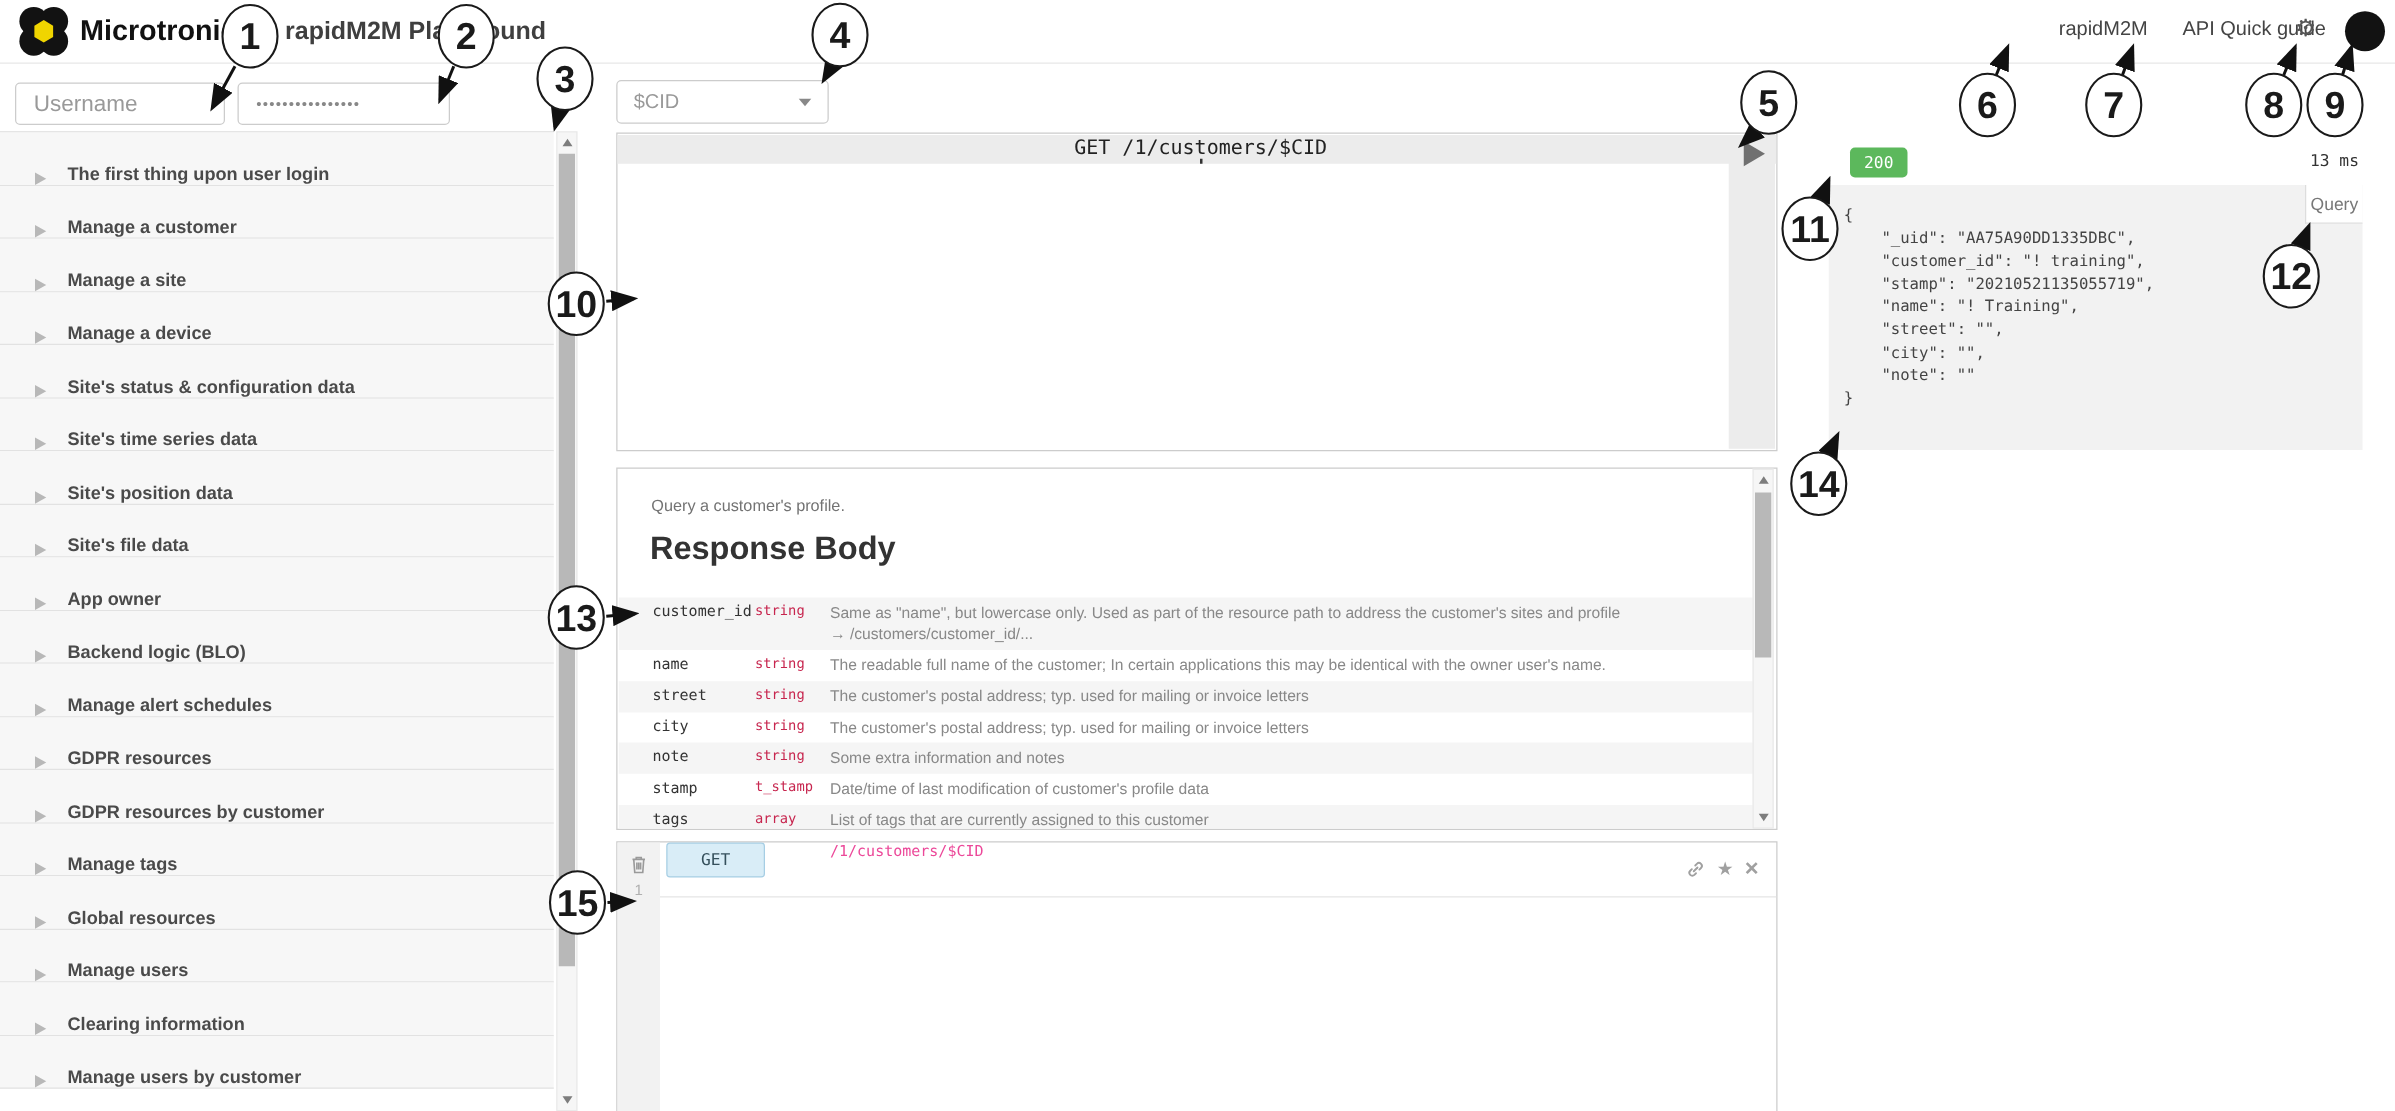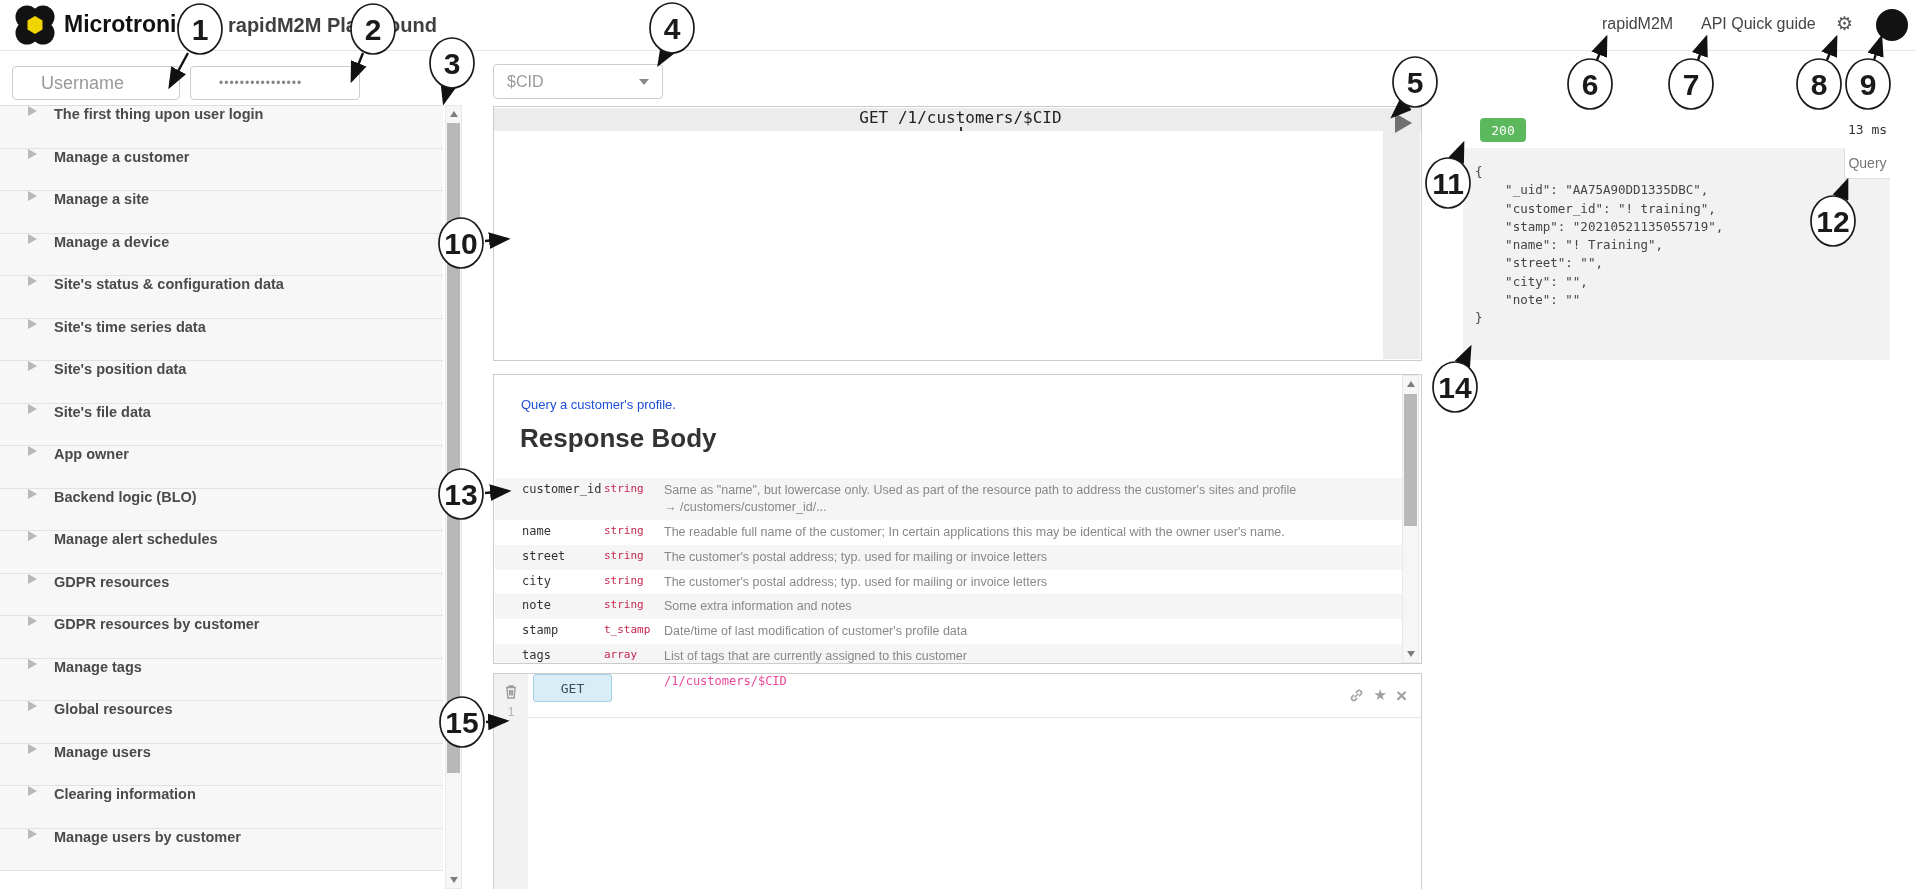--- a/index.html
+++ b/index.html
@@ -5,40 +5,40 @@
   html,body{margin:0;padding:0;background:#fff;}
   #app{position:relative;width:1916px;height:889px;overflow:hidden;background:#fff;
        font-family:"Liberation Sans",sans-serif;color:#333;}
 
   
   .header{position:absolute;left:0;top:0;width:1916px;height:50px;background:#fff;
           border-bottom:1px solid #e7e7e7;}
   .logo{position:absolute;left:14px;top:4px;width:42px;height:42px;}
   .brand{position:absolute;left:64px;top:11px;font-size:23px;font-weight:700;color:#111;}
   .app-title{position:absolute;left:228px;top:14px;font-size:20px;font-weight:700;color:#3f3f3f;}
-  .nav-link{position:absolute;top:15px;font-size:16px;color:#444;cursor:pointer;white-space:nowrap;}
+  .nav-link{position:absolute;top:15px;font-size:16px;color:#444;cursor:pointer;white-space:nowrap;margin-left:45px;}
   .nav-rapidm2m{left:1602px;}
   .nav-guide{left:1701px;}
   .gear{position:absolute;left:1836px;top:12px;font-family:"DejaVu Sans",sans-serif;
         font-size:19px;color:#555;cursor:pointer;}
   .avatar{position:absolute;left:1876px;top:9px;width:32px;height:32px;border-radius:50%;
           background:#121212;cursor:pointer;}
 
   
   .inp{position:absolute;top:66px;height:34px;border:1px solid #ccc;border-radius:4px;
-       box-sizing:border-box;padding:0 28px;font-family:"Liberation Sans",sans-serif;
+       box-sizing:border-box;padding:0 14px;font-family:"Liberation Sans",sans-serif;
        font-size:18px;color:#555;background:#fff;outline:none;}
   .inp::placeholder{color:#999;}
   .inp-user{left:12px;width:168px;}
   .inp-pass{left:190px;width:170px;font-size:12px;letter-spacing:1px;color:#888;}
 
   
   .sidebar{position:absolute;left:0;top:105px;width:443px;border-top:1px solid #ddd;}
   .side-item{height:42.5px;background:#f7f7f7;border-bottom:1px solid #e2e2e2;display:flex;
-             align-items:flex-start;padding-left:28px;box-sizing:border-box;cursor:pointer;}
+             align-items:flex-end;padding-left:28px;box-sizing:border-box;cursor:pointer;}
   .tri-right{width:0;height:0;border-left:9px solid #b8b8b8;border-top:5.5px solid transparent;
              border-bottom:5.5px solid transparent;margin-right:17px;flex:0 0 auto;}
   .side-label{font-size:14.5px;font-weight:700;color:#4a4a4a;white-space:nowrap;}
 
   
   .vscroll{position:absolute;background:#f6f6f6;border:1px solid #e9e9e9;box-sizing:border-box;}
   .sb-btn{position:absolute;left:0;width:100%;height:16px;display:flex;align-items:center;
           justify-content:center;cursor:pointer;}
   .sb-up{top:0;} .sb-dn{bottom:0;}
   .tri-up{width:0;height:0;border-bottom:6px solid #7d7d7d;border-left:4.5px solid transparent;
@@ -78,21 +78,21 @@
             background:var(--response_bg);}
   .copy-btn{position:absolute;right:0;top:0;width:45px;height:30px;background:#fff;
             border-left:1px solid #ddd;border-bottom:1px solid #ddd;color:#777;font-size:14px;
             display:flex;align-items:center;justify-content:center;cursor:pointer;}
   .resp-json{position:absolute;left:12px;top:15px;margin:0;font-family:"DejaVu Sans Mono",monospace;
              font-size:12.5px;line-height:18.3px;color:#444;white-space:pre;}
 
   
   .docs{position:absolute;left:493px;top:374px;width:929px;height:290px;border:1px solid #ccc;
         box-sizing:border-box;background:#fff;overflow:hidden;}
-  .doc-summary{position:absolute;left:27px;top:22px;font-size:13px;color:#1d4ed8;}
+  .doc-summary{position:absolute;left:27px;top:22px;font-size:13px;color:#737373;}
   .doc-heading{position:absolute;left:26px;top:48px;font-size:26px;font-weight:700;color:#333;}
   .doc-table{position:absolute;left:1px;top:103px;width:908px;}
   .doc-row{display:flex;align-items:flex-start;padding:4px 0 4px 27px;box-sizing:border-box;}
   .doc-row.stripe{background:#f5f5f5;}
   .doc-name{width:82px;flex:0 0 auto;font-family:"DejaVu Sans Mono",monospace;font-size:12px;color:#333;}
   .doc-type{width:60px;flex:0 0 auto;font-family:"DejaVu Sans Mono",monospace;font-size:11px;
             color:var(--type_red);}
   .doc-desc{width:636px;font-size:12.5px;color:#888;line-height:1.35;}
 
   

